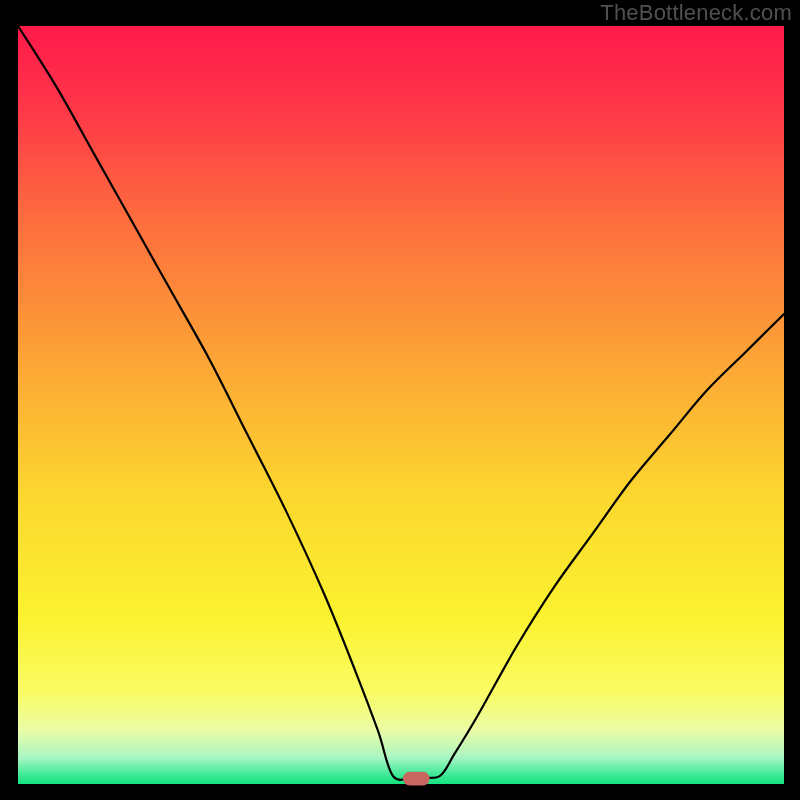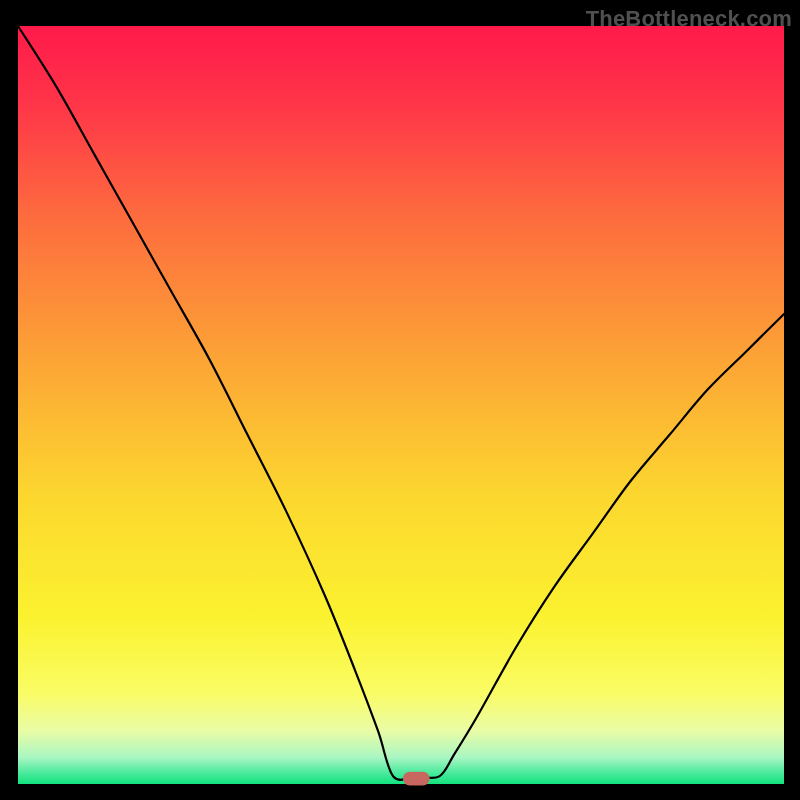--- a/index.html
+++ b/index.html
@@ -12,25 +12,25 @@
     font-family: Arial, Helvetica, sans-serif;
   }
   .wrap {
     position: relative;
     width: 800px;
     height: 800px;
     background: #000;
   }
   .attribution {
     position: absolute;
-    top: 6px;
+    top: 0;
     right: 8px;
     color: #505050;
     font-size: 22px;
-    font-weight: bold;
+    font-weight: normal;
     letter-spacing: 0.2px;
     z-index: 5;
   }
   svg {
     position: absolute;
     left: 0;
     top: 0;
   }
   .curve {
     fill: none;

